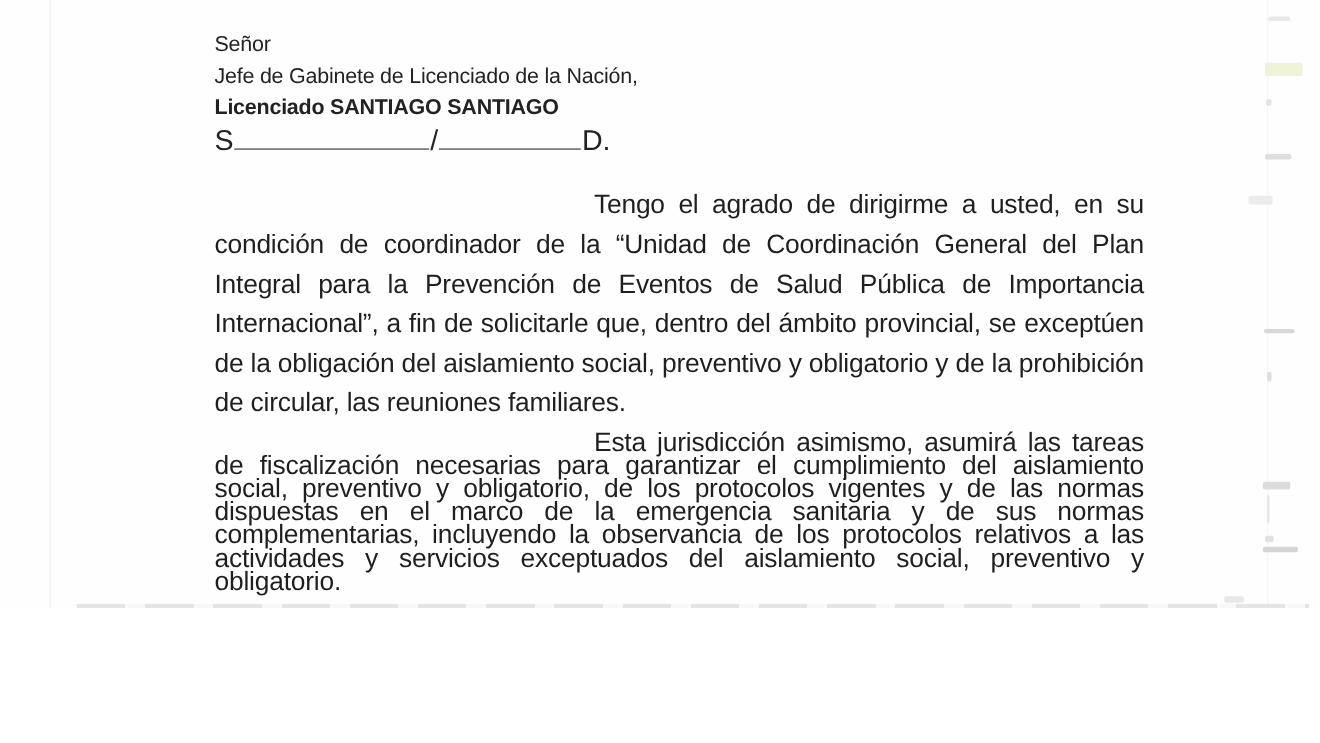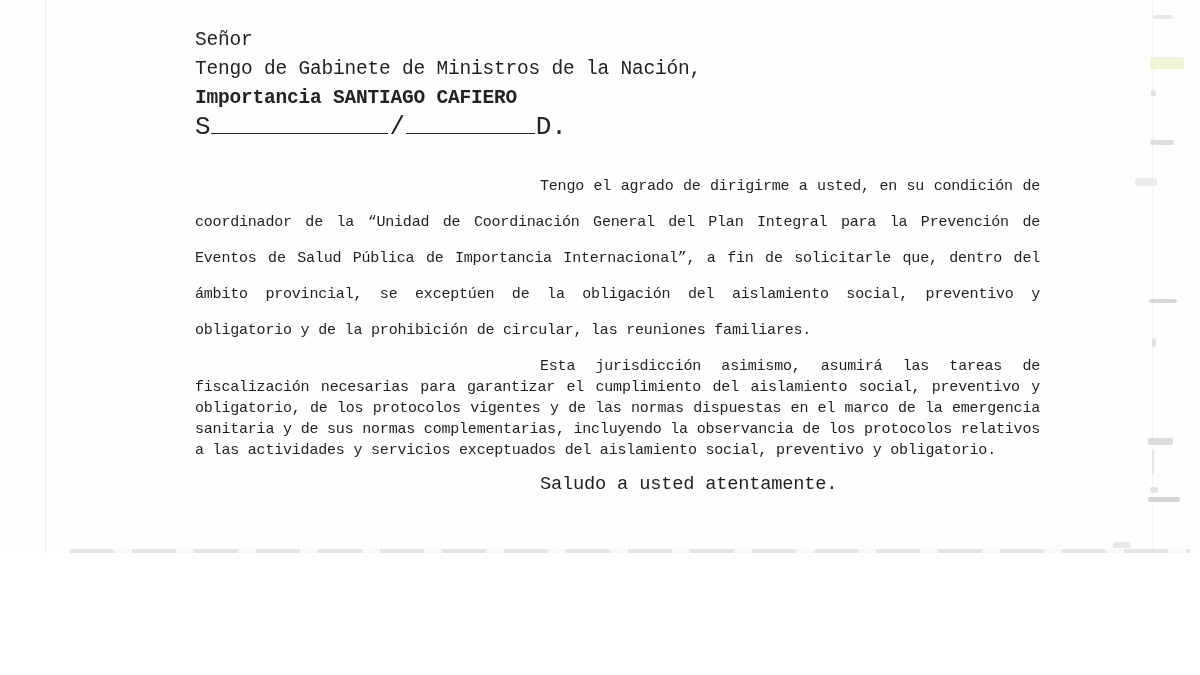--- a/index.html
+++ b/index.html
@@ -6,21 +6,21 @@
     margin: 0;
     padding: 0;
     background: #ffffff;
   }
   .page {
     position: relative;
     width: 1200px;
     height: 553px;
     background: #fefefe;
     overflow: hidden;
-    font-family: Liberation Mono, monospace;
+    font-family: Liberation Sans, sans-serif;
     color: #1f1f1f;
   }
   
   .edge-line-left {
     position: absolute;
     left: 45px; top: 0;
     width: 1px; height: 642px;
     background: #ededed;
   }
   .edge-line-right {
@@ -54,21 +54,21 @@
     display: inline-block;
     border-bottom: 1.6px solid #2a2a2a;
     height: 15px;
     margin: 0 1px;
     vertical-align: baseline;
   }
   .uline-1 { width: 177px; }
   .uline-2 { width: 129px; }
   .body-p {
     margin: 0;
-    font-size: 15px;
+    font-size: 24px;
     text-align: justify;
     text-indent: 345px;
     color: #1f1f1f;
   }
   .p1 { margin-top: 27px; line-height: 36px; }
   .p2 { margin-top: 5px;  line-height: 36px; }
   .p3 { margin-top: 7px;  line-height: 21px; }
   .closing {
     margin: 0;
     margin-top: 8px;
@@ -100,22 +100,22 @@
 
 <div class="page">
 
   <div class="edge-line-left"></div>
   <div class="edge-line-right"></div>
 
   <div class="letter">
 
     <div class="recipient">
       <div>Señor</div>
-      <div>Tengo de Gabinete de Ministros de la Nación,</div>
-      <div class="recipient-name">Importancia SANTIAGO CAFIERO</div>
+      <div>Jefe de Gabinete de Licenciado de la Nación,</div>
+      <div class="recipient-name">Licenciado SANTIAGO SANTIAGO</div>
       <div class="addr-line"><span>S</span><span class="uline uline-1"></span><span>/</span><span class="uline uline-2"></span><span>D.</span></div>
     </div>
 
     <p class="body-p p1">Tengo el agrado de dirigirme a usted, en su condición de coordinador de la “Unidad de Coordinación General del Plan Integral para la Prevención de Eventos de Salud Pública de Importancia Internacional”, a fin de solicitarle que, dentro del ámbito provincial, se exceptúen de la obligación del aislamiento social, preventivo y obligatorio y de la prohibición de circular, las reuniones familiares.</p>
     <p class="body-p p3">Esta jurisdicción asimismo, asumirá las tareas de fiscalización necesarias para garantizar el cumplimiento del aislamiento social, preventivo y obligatorio, de los protocolos vigentes y de las normas dispuestas en el marco de la emergencia sanitaria y de sus normas complementarias, incluyendo la observancia de los protocolos relativos a las actividades y servicios exceptuados del aislamiento social, preventivo y obligatorio.</p>
     <p class="closing">Saludo a usted atentamente.</p>
 
   </div>
 
   <div class="artifact" style="left:1153px; top:15px;  width:20px; height:4px;  background:#d8d8d8; opacity:.6;"></div>

